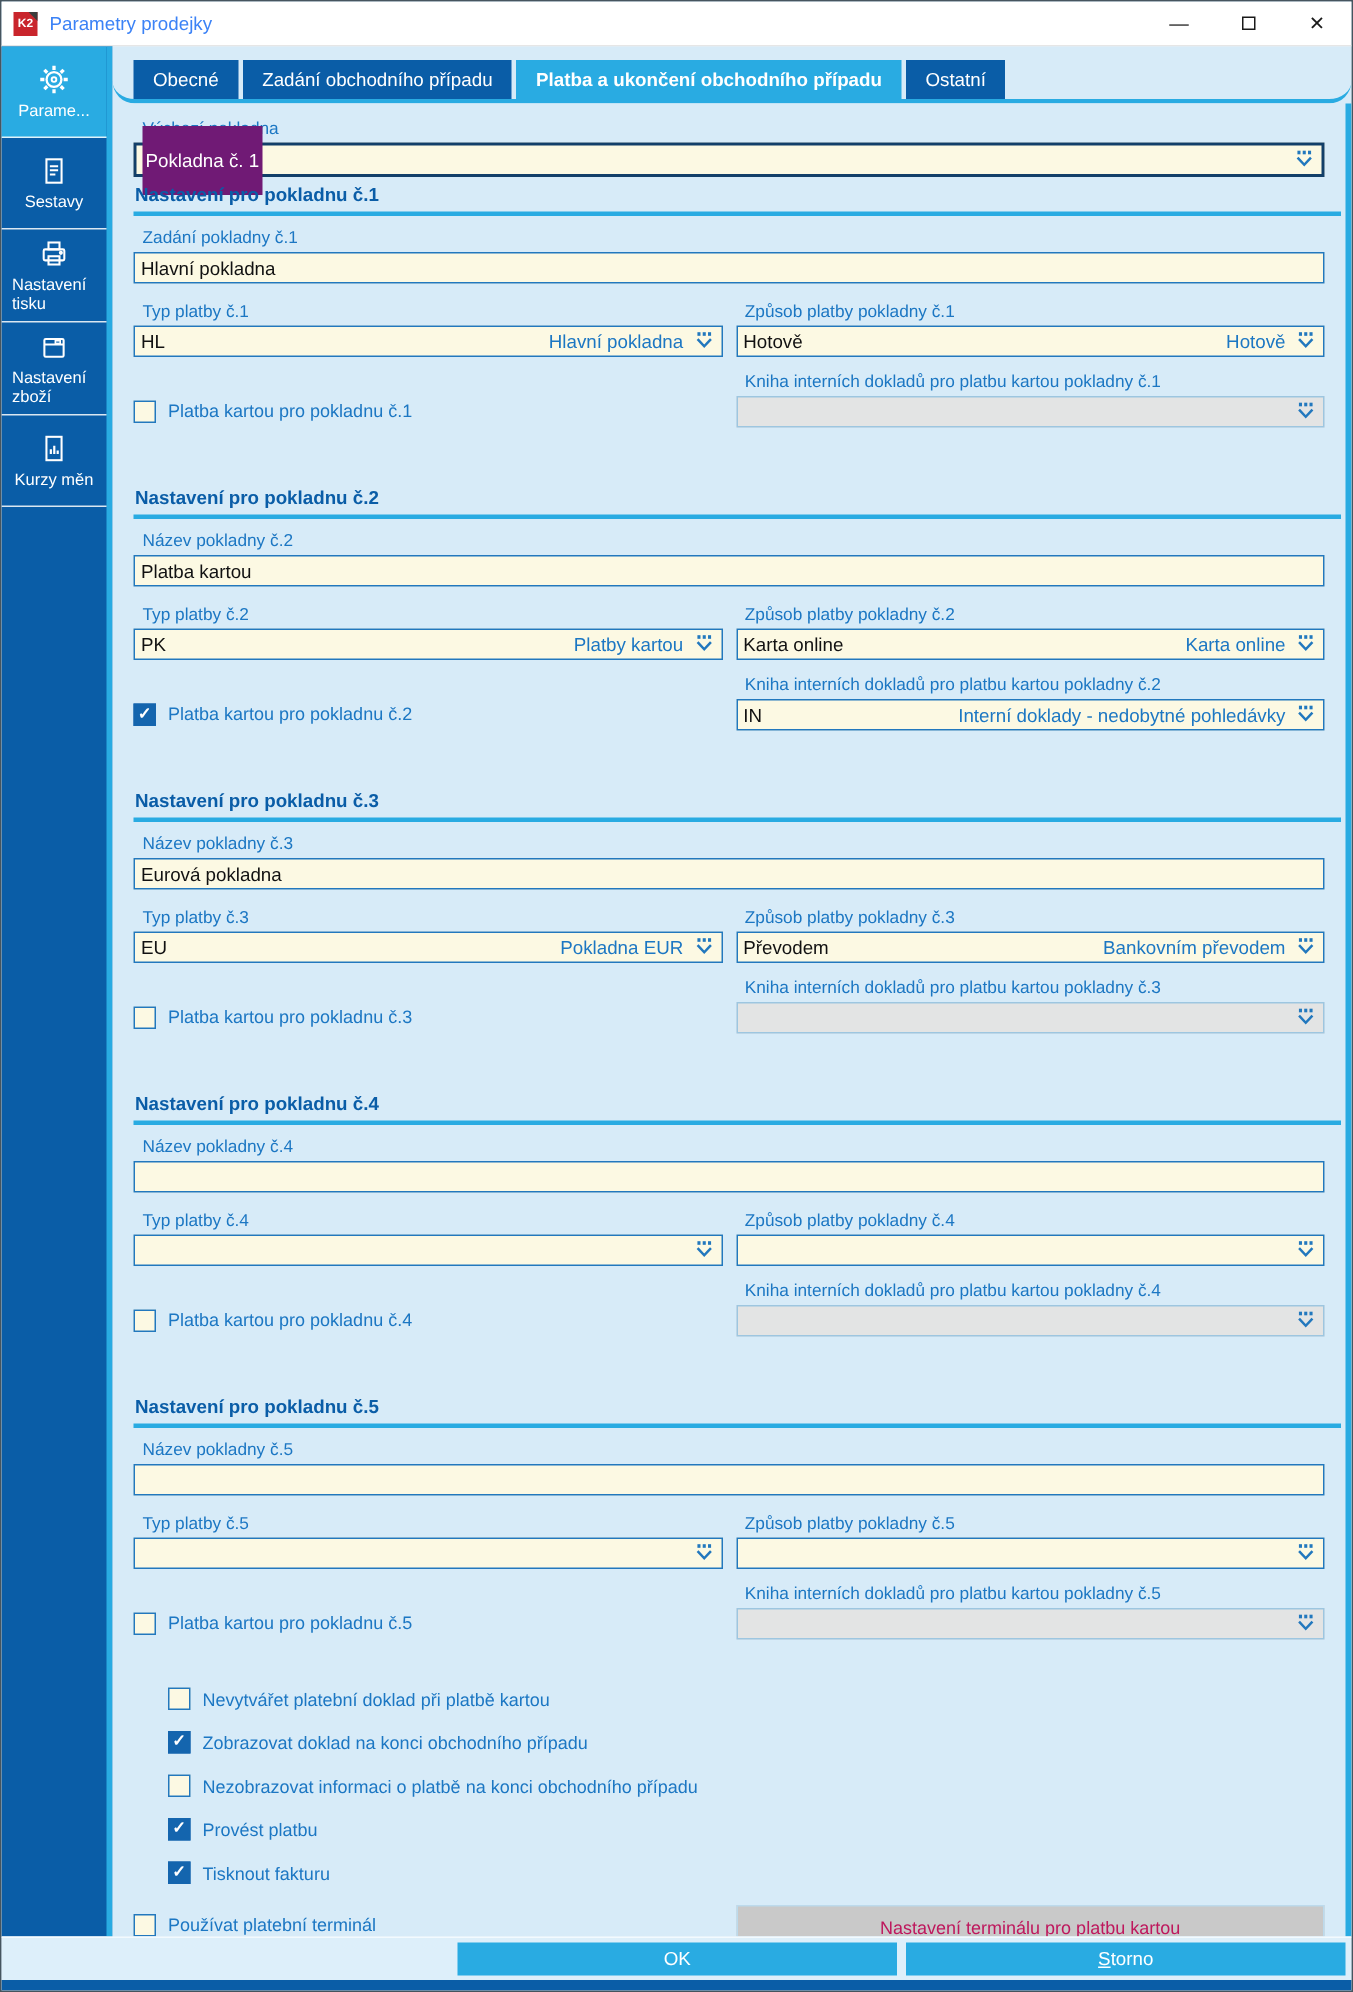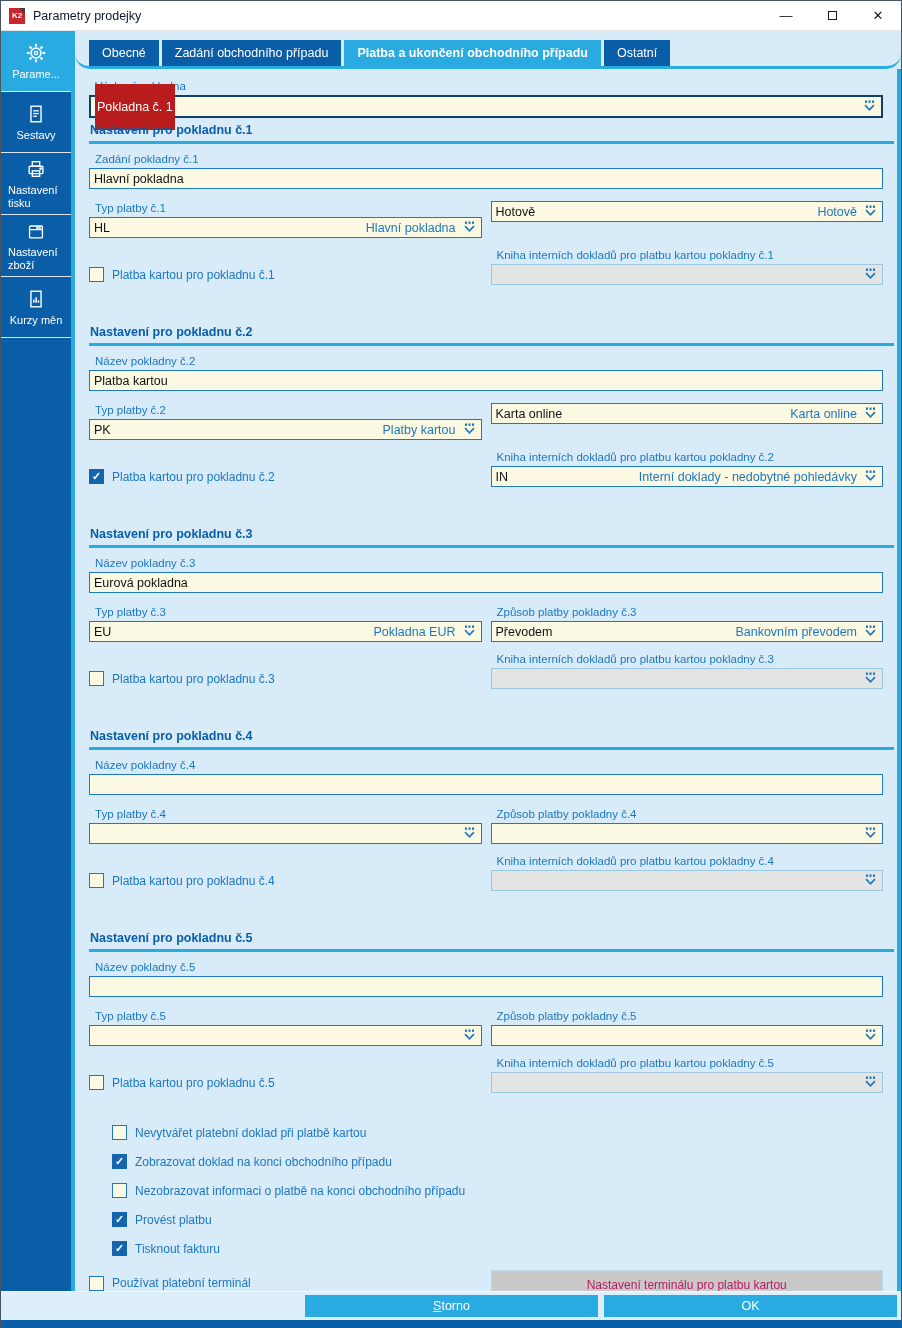--- a/index.html
+++ b/index.html
@@ -13,21 +13,21 @@
   }
 
   
   .titlebar{flex:0 0 30px;background:#ffffff;display:flex;align-items:center;
     padding-left:8px;border-bottom:1px solid #e6e6e6;}
   .app-icon{width:16px;height:16px;background:#c9252c;position:relative;
     display:flex;align-items:center;justify-content:center;flex:0 0 auto;}
   .app-icon .k2{color:#fff;font-size:8px;font-weight:bold;line-height:1;}
   .app-icon::after{content:"";position:absolute;top:0;right:0;
     border-top:6px solid #3c3c3c;border-left:6px solid transparent;}
-  .win-title{margin-left:8px;font-size:12.5px;color:#0f172a;}
+  .win-title{margin-left:8px;font-size:12.5px;color:#3b82f6;}
   .controls{margin-left:auto;display:flex;height:100%;}
   .ctrl{width:46px;height:100%;display:flex;align-items:center;justify-content:center;
     font-size:13px;color:#1a1a1a;cursor:default;}
   .maxbox{width:9px;height:9px;border:1px solid #1a1a1a;display:block;}
 
   
   .middle{flex:1 1 auto;display:flex;min-height:0;}
 
   .sidebar{flex:0 0 74px;width:74px;background:#0a5da7;
     border-right:4px solid #29abe2;display:flex;flex-direction:column;}
@@ -62,29 +62,29 @@
     color:#111;padding:0 4px;border-radius:0;outline:none;}
 
   .combo{height:21px;background:#fcf9e3;border:1px solid #2278be;
     display:flex;align-items:center;padding:0 4px;font-size:12.5px;color:#111;
     cursor:default;}
   .combo .code{white-space:nowrap;}
   .combo .desc{margin-left:auto;color:#1c77c3;padding-right:4px;white-space:nowrap;}
   .combo .drop{flex:0 0 auto;width:15px;height:13px;color:#2278be;margin-left:2px;}
   .combo.disabled{background:#e3e4e4;border-color:#9dc6e0;}
   .combo.focused{border:2px solid #123f69;height:23px;}
-  .sel{background:#b91c1c;color:#fff;padding:16px 2px;}
+  .sel{background:#701a75;color:#fff;padding:16px 2px;}
 
   .cash-section{margin-top:40px;}
   .cash-section:first-of-type{margin-top:5px;}
   .sec-title{font-size:12.5px;font-weight:bold;color:#0a5da7;line-height:15px;padding-left:1px;}
   .sec-rule{height:3px;background:#29abe2;margin:3px -11px 8px 0;}
   .row2{display:grid;grid-template-columns:1fr 1fr;gap:9px;margin-top:12px;}
   .row3{display:grid;grid-template-columns:1fr 1fr;gap:9px;margin-top:10px;align-items:end;}
-  .chkcell{display:flex;align-items:center;gap:8px;margin-bottom:3px;}
+  .chkcell{display:flex;align-items:flex-start;gap:8px;margin-bottom:3px;}
 
   .checkbox{width:15px;height:15px;background:#fcf9e3;border:1px solid #2278be;
     display:inline-flex;align-items:center;justify-content:center;flex:0 0 auto;cursor:default;}
   .checkbox .mark{display:none;color:#fff;font-size:11px;font-weight:bold;line-height:1;}
   .checkbox.checked{background:#1465ae;border-color:#1465ae;}
   .checkbox.checked .mark{display:block;}
 
   .opt-block{margin-top:32px;}
   .opt-row{display:flex;align-items:center;gap:8px;margin-bottom:14px;padding-left:23px;}
   .terminal-row{display:grid;grid-template-columns:1fr 1fr;gap:9px;align-items:center;margin-top:2px;}
@@ -244,20 +244,21 @@
         <div class="label">Typ platby č.1</div>
         <div class="combo">
           <span class="code">HL</span>
           <span class="desc">Hlavní pokladna</span>
           <svg class="drop" viewBox="0 0 16 14">
                       <use href="#i-drop"></use>
                     </svg>
         </div>
       </div>
       <div class="fg">
+        <div class="label">Způsob platby pokladny č.1</div>
         <div class="combo">
           <span class="code">Hotově</span>
           <span class="desc">Hotově</span>
           <svg class="drop" viewBox="0 0 16 14">
                       <use href="#i-drop"></use>
                     </svg>
         </div>
       </div>
     </div>
     <div class="row3">
@@ -292,20 +293,21 @@
         <div class="label">Typ platby č.2</div>
         <div class="combo">
           <span class="code">PK</span>
           <span class="desc">Platby kartou</span>
           <svg class="drop" viewBox="0 0 16 14">
                       <use href="#i-drop"></use>
                     </svg>
         </div>
       </div>
       <div class="fg">
+        <div class="label">Způsob platby pokladny č.2</div>
         <div class="combo">
           <span class="code">Karta online</span>
           <span class="desc">Karta online</span>
           <svg class="drop" viewBox="0 0 16 14">
                       <use href="#i-drop"></use>
                     </svg>
         </div>
       </div>
     </div>
     <div class="row3">
@@ -523,19 +525,19 @@
             <button class="term-btn" disabled="">Nastavení terminálu pro platbu kartou</button>
           </div>
         </div>
 
       </div>
     </main>
   </div>
 
   <div class="footer">
     <div class="btnbar">
+      <button class="btn">OK</button>
       <button class="btn"><span class="u">S</span><span>torno</span></button>
-      <button class="btn">OK</button>
     </div>
     <div class="bottombar"></div>
   </div>
 
 </div>
 
 </body></html>

